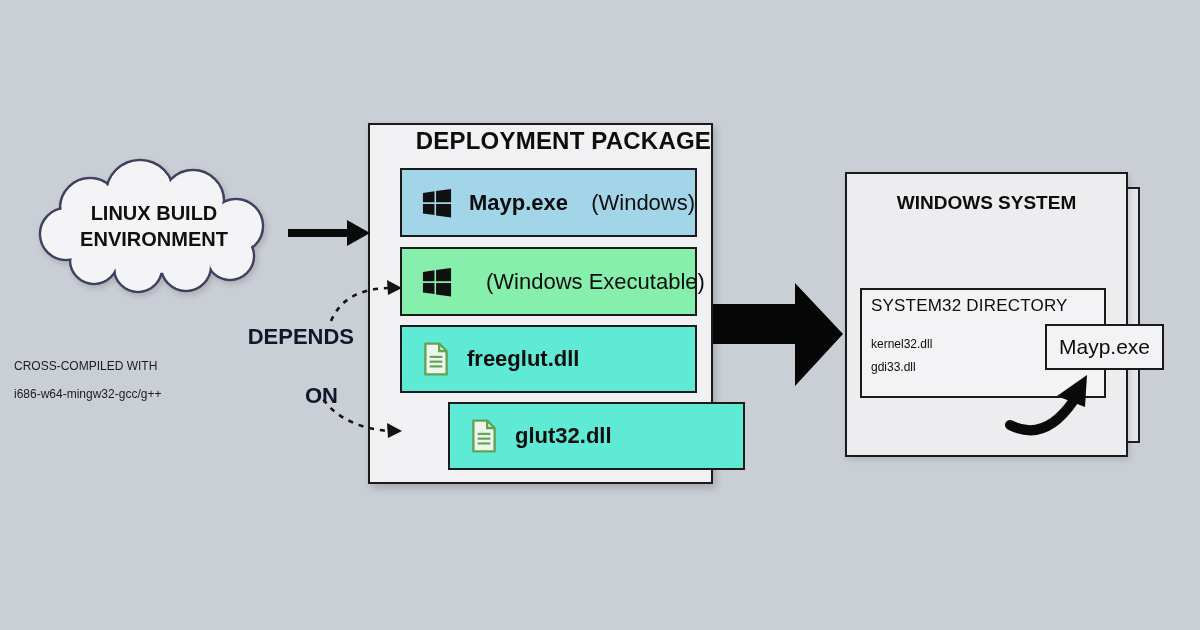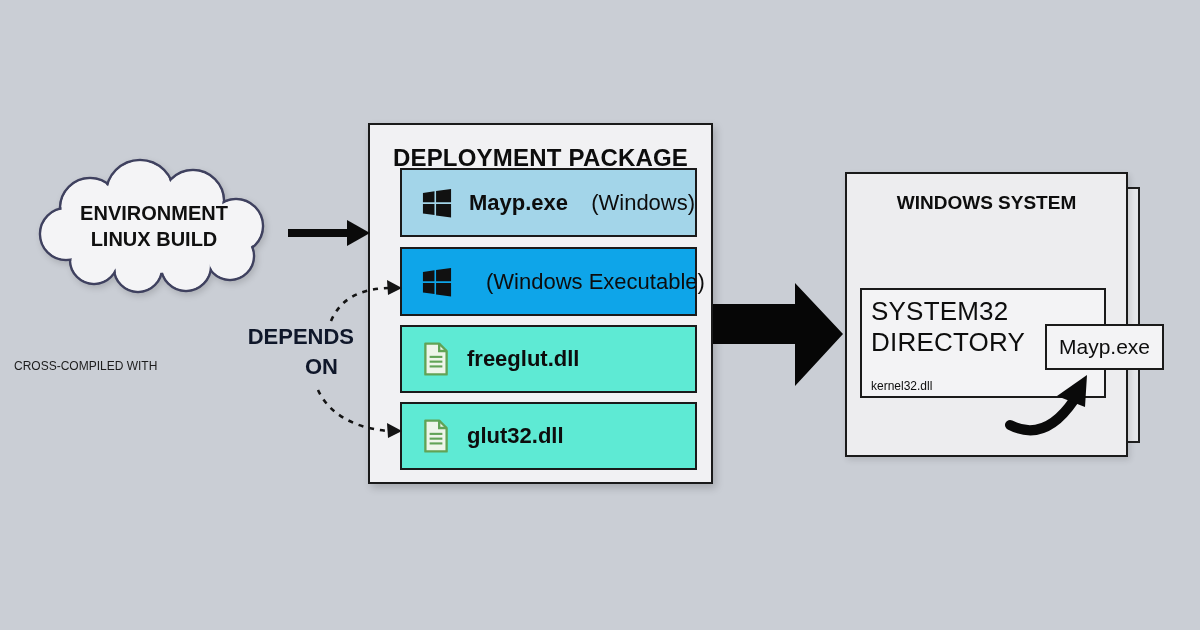--- a/index.html
+++ b/index.html
@@ -24,42 +24,42 @@
 
   
   .cross-compiled{
     position:absolute;left:14px;top:352px;width:300px;
     font-size:12px;line-height:28px;color:#1c1c1c;z-index:2;
   }
   .depends{
     position:absolute;left:232px;top:322px;width:122px;
     text-align:right;font-weight:bold;font-size:22px;line-height:30px;color:#0f172a;z-index:2;
   }
-  .depends .on-line{padding-right:16px;}
+  .depends .on-line{padding-right:16px;margin-top:29px;}
 
   
   .package{
     position:absolute;left:368px;top:123px;width:345px;height:361px;
     background:#f1f1f3;border:2px solid #1a1a1a;box-sizing:border-box;
     box-shadow:3px 4px 8px rgba(0,0,0,0.18);z-index:2;
   }
   .package-title{
-    position:absolute;left:0;top:19px;width:100%;
-    text-align:center;font-weight:bold;font-size:24px;letter-spacing:0.2px;
+    position:absolute;left:0;top:2px;width:100%;
+    text-align:right;font-weight:bold;font-size:24px;letter-spacing:0.2px;
   }
   .pkg-item{
     position:absolute;left:400px;width:297px;height:69px;
     border:2px solid #1a1a1a;box-sizing:border-box;
     display:flex;align-items:center;gap:17px;padding-left:20px;
     font-size:22px;z-index:3;
   }
   .pkg-item .name{font-weight:bold;white-space:pre;}
   .pkg-item .suffix{font-weight:normal;white-space:pre;}
   .item-blue{background:#a3d5e9;}
-  .item-mint{background:#0ea5e9;}
+  .item-mint{background:#86efac;}
   .item-green{background:#5eead4;}
   .icon{flex:0 0 auto;display:block;}
 
   
   .system-back{
     position:absolute;left:859px;top:187px;width:281px;height:256px;
     background:#e6e7ea;border:2px solid #1f1f1f;box-sizing:border-box;z-index:1;
   }
   .system-front{
     position:absolute;left:845px;top:172px;width:283px;height:285px;
@@ -68,21 +68,21 @@
   }
   .system-title{
     position:absolute;left:0;top:18px;width:100%;
     text-align:center;font-weight:bold;font-size:19px;
   }
   .system32{
     position:absolute;left:860px;top:288px;width:246px;height:110px;
     background:#f3f3f5;border:2px solid #1a1a1a;box-sizing:border-box;
     z-index:3;padding:6px 0 0 9px;
   }
-  .system32-title{font-size:26px;letter-spacing:0.2px;}
+  .system32-title{font-size:17px;letter-spacing:0.2px;}
   .system32-files{margin-top:17px;font-size:12px;line-height:23px;}
   .system32-files div{white-space:pre;}
 
   .mayp-box{
     position:absolute;left:1045px;top:324px;width:119px;height:46px;
     background:#f3f3f5;border:2px solid #1a1a1a;box-sizing:border-box;
     display:flex;align-items:center;justify-content:center;
     font-size:21px;z-index:6;
   }
 </style>
@@ -111,27 +111,28 @@
           <circle cx="208" cy="70" r="25.5"></circle>
         <circle cx="202" cy="100" r="22.5"></circle>
           <circle cx="158" cy="110" r="23.5"></circle>
         <circle cx="110" cy="112" r="22.5"></circle>
           <circle cx="66" cy="104" r="22.5"></circle>
         <circle cx="38" cy="78" r="24.5"></circle>
         <ellipse cx="125" cy="75" rx="85" ry="42"></ellipse>
       </g>
     </svg>
     <div class="cloud-label">
+      <div>LINUX BUILD</div>
       <div>ENVIRONMENT</div>
-      <div>LINUX BUILD</div>
     </div>
   </div>
 
   <div class="cross-compiled">
     <div>CROSS-COMPILED WITH</div>
+    <div>i686-w64-mingw32-gcc/g++</div>
   </div>
 
   <div class="depends">
     <div>DEPENDS</div>
     <div class="on-line">ON</div>
   </div>
 
   <div class="package">
     <div class="package-title">DEPLOYMENT PACKAGE</div>
   </div>
@@ -169,21 +170,21 @@
       <g stroke="#61a356" stroke-width="2">
         <line x1="7" y1="14" x2="19" y2="14"></line>
           <line x1="7" y1="18.5" x2="19" y2="18.5"></line>
           <line x1="7" y1="23" x2="19" y2="23"></line>
       </g>
     </svg>
     <span class="name">freeglut.dll</span>
       <span class="suffix"></span>
   </div>
 
-  <div class="pkg-item item-green" style="top:402px;height:68px;">
+  <div class="pkg-item item-green" style="top:402px;height:68px;margin-left:48px;">
     <svg class="icon" width="28" height="34" viewBox="0 0 26 32">
       <path d="M3 1.5 H16 L23 8.5 V30.5 H3 Z" fill="#eef5ea" stroke="#61a356" stroke-width="2.2" stroke-linejoin="round"></path>
       <path d="M16 1.5 V8.5 H23" fill="none" stroke="#61a356" stroke-width="2.2"></path>
       <g stroke="#61a356" stroke-width="2">
         <line x1="7" y1="14" x2="19" y2="14"></line>
           <line x1="7" y1="18.5" x2="19" y2="18.5"></line>
           <line x1="7" y1="23" x2="19" y2="23"></line>
       </g>
     </svg>
     <span class="name">glut32.dll</span>
@@ -192,20 +193,21 @@
 
   <div class="system-back"></div>
   <div class="system-front">
     <div class="system-title">WINDOWS SYSTEM</div>
   </div>
 
   <div class="system32">
     <div class="system32-title">SYSTEM32 DIRECTORY</div>
     <div class="system32-files">
       <div>kernel32.dll</div>
+      <div>gdi33.dll</div>
     </div>
   </div>
 
   <div class="mayp-box">
     <span>Mayp.exe</span>
   </div>
 
   <svg class="overlay" viewBox="0 0 1200 630">
 
     <g>

